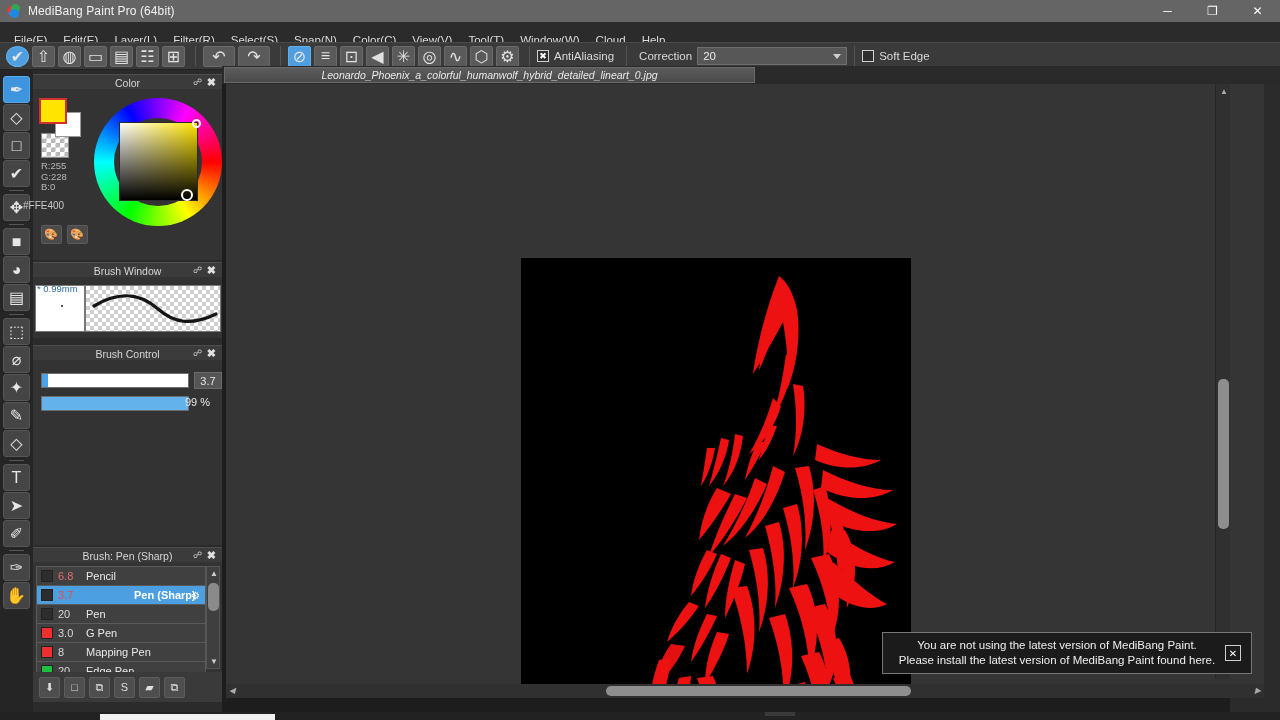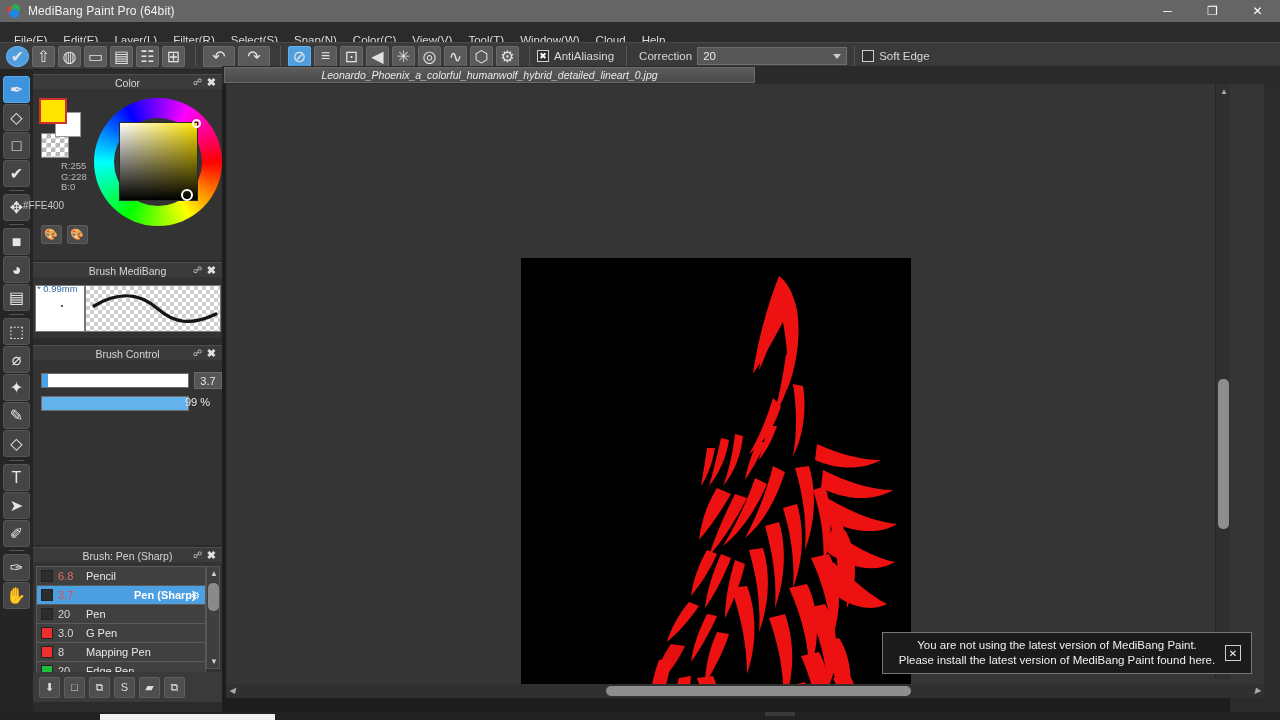--- a/index.html
+++ b/index.html
@@ -91,21 +91,21 @@
   .swatch-fg { position:absolute; left:39px; top:98px; width:28px; height:26px;
                background:#FFE400; border:2px solid #d03030; z-index:3; }
   .swatch-bg { position:absolute; left:55px; top:112px; width:26px; height:25px;
                background:#ffffff; border:1px solid #999; z-index:2; }
   .swatch-trans { position:absolute; left:41px; top:133px; width:28px; height:25px;
       background-image:
         linear-gradient(45deg,#b5b5b5 25%,transparent 25%,transparent 75%,#b5b5b5 75%),
         linear-gradient(45deg,#b5b5b5 25%,transparent 25%,transparent 75%,#b5b5b5 75%);
       background-size:9px 9px; background-position:0 0,4.5px 4.5px; background-color:#fff;
       border:1px solid #888; }
-  .rgbtext { position:absolute; left:41px; top:161px; color:#b9b9b9; font-size:9.5px; line-height:10.5px;margin-left:20px; }
+  .rgbtext { position:absolute; left:41px; top:161px; color:#b9b9b9; font-size:9.5px; line-height:10.5px; }
   .hextext { position:absolute; left:23px; top:200px; color:#c9c9c9; font-size:10px; }
   .wheel { position:absolute; left:94px; top:98px; width:128px; height:128px; border-radius:50%;
     background: conic-gradient(from 90deg,
       #ff0000, #ff8000, #ffff00, #80ff00, #00ff00, #00ff80,
       #00ffff, #0080ff, #0000ff, #8000ff, #ff00ff, #ff0080, #ff0000);
   }
   .wheel-hole { position:absolute; left:20px; top:20px; width:88px; height:88px;
     border-radius:50%; background:#333; }
   .sq { position:absolute; left:119px; top:122px; width:79px; height:79px;
     background:
@@ -323,21 +323,21 @@
   </div>
   <div class="sq">
     <div class="sq-dot"></div>
   </div>
   <div class="wheel-dot"></div>
   <div class="palbtn" style="left:41px; top:225px;">🎨</div>
   <div class="palbtn" style="left:67px; top:225px;">🎨</div>
 
   <div class="panel" id="panel-bpreview">
     <div class="panel-head">
-      <span class="ttl">Brush MediBang</span>
+      <span class="ttl">Brush Window</span>
       <span class="pop">☍</span>
       <span class="cls">✖</span>
     </div>
   </div>
   <div class="bp-left"></div>
   <div class="bp-mm">* 0.99mm</div>
   <div class="bp-dot"></div>
   <div class="bp-right">
     <svg width="136" height="47" viewBox="0 0 136 47">
       <path d="M 8 20 C 35 4, 55 8, 72 23 C 88 37, 105 40, 130 28" fill="none" stroke="#151515" stroke-width="3.2" stroke-linecap="round"></path>

